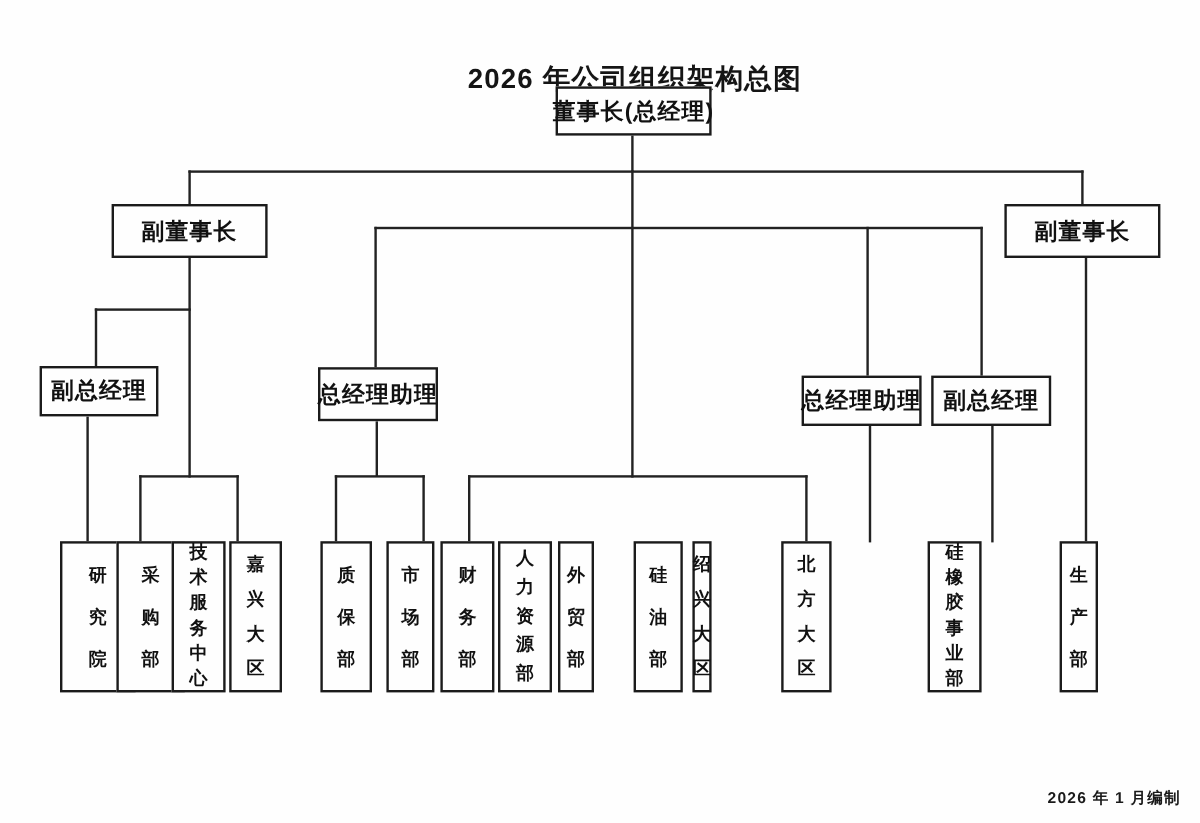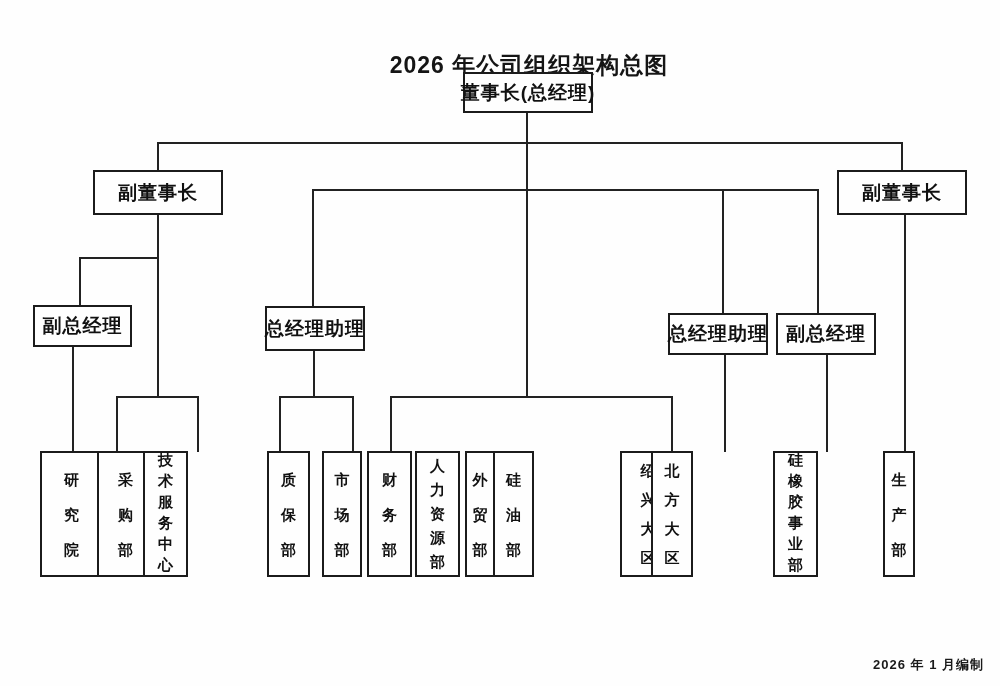--- a/index.html
+++ b/index.html
@@ -85,48 +85,51 @@
   <div class="node lvl" style="left:265px;top:306px;width:100px;height:45px">
     <span>总经理助理</span>
   </div>
   <div class="node lvl" style="left:668px;top:313px;width:100px;height:42px">
     <span>总经理助理</span>
   </div>
   <div class="node lvl" style="left:776px;top:313px;width:100px;height:42px">
     <span>副总经理</span>
   </div>
 
-  <div class="node dept v3" style="left:40px;width:63px">
+  <div class="node dept v3" style="left:50px;width:63px">
     <span class="vtext">研究院</span>
   </div>
   <div class="node dept v3" style="left:97px;width:57px">
     <span class="vtext">采购部</span>
   </div>
   <div class="node dept v6" style="left:143px;width:45px">
     <span class="vtext">技术服务中心</span>
+  </div>
+  <div class="node dept v4" style="left:191px;width:44px">
+    <span class="vtext">嘉兴大区</span>
   </div>
   <div class="node dept v3" style="left:267px;width:43px">
     <span class="vtext">质保部</span>
   </div>
   <div class="node dept v3" style="left:322px;width:40px">
     <span class="vtext">市场部</span>
   </div>
   <div class="node dept v3" style="left:367px;width:45px">
     <span class="vtext">财务部</span>
   </div>
   <div class="node dept v5" style="left:415px;width:45px">
     <span class="vtext">人力资源部</span>
   </div>
   <div class="node dept v3" style="left:465px;width:30px">
     <span class="vtext">外贸部</span>
   </div>
-  <div class="node dept v3" style="left:493px;width:41px">
+  <div class="node dept v3" style="left:528px;width:41px">
     <span class="vtext">硅油部</span>
   </div>
-  <div class="node dept v4" style="left:620px;width:56px">
+  <div class="node dept v4" style="left:577px;width:16px">
     <span class="vtext">绍兴大区</span>
   </div>
   <div class="node dept v4" style="left:651px;width:42px">
     <span class="vtext">北方大区</span>
   </div>
   <div class="node dept v6" style="left:773px;width:45px">
     <span class="vtext">硅橡胶事业部</span>
   </div>
   <div class="node dept v3" style="left:883px;width:32px">
     <span class="vtext">生产部</span>

